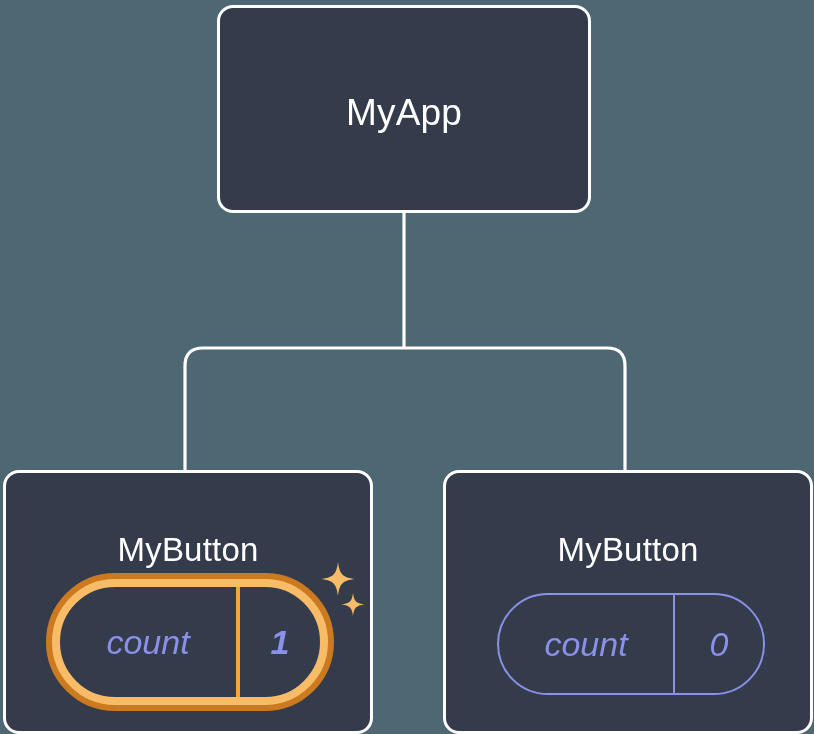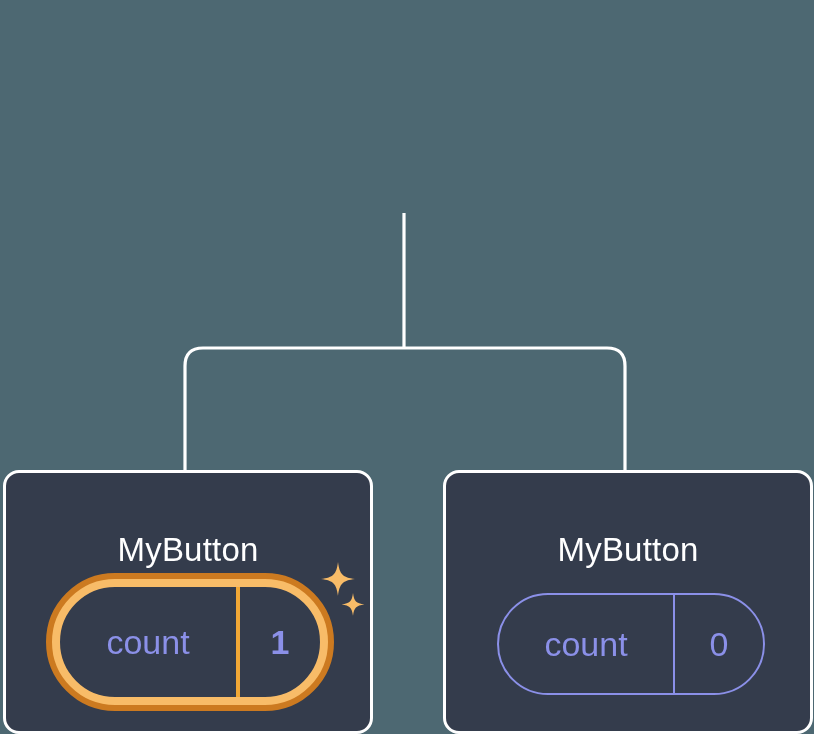--- a/index.html
+++ b/index.html
@@ -74,20 +74,21 @@
     box-sizing: border-box;
     display: flex;
     align-items: stretch;
     border-radius: 999px;
   }
   .pill-name, .pill-value {
     display: flex;
     align-items: center;
     justify-content: center;
     box-sizing: border-box;
+    font-style: italic;
   }
 
   
   .pill-plain {
     left: 51px;
     top: 120px;
     width: 268px;
     height: 102px;
     border: 2px solid #8b90e8;
   }
@@ -160,20 +161,23 @@
 
 <div id="stage">
 
   <svg id="edges" viewBox="0 0 814 734" width="814" height="734">
 
     <path d="M 404 213 L 404 348" fill="none" stroke="#ffffff" stroke-width="3.2" stroke-linecap="butt"></path>
 
     <path d="M 185 470 L 185 366 Q 185 348 203 348 L 607 348 Q 625 348 625 366 L 625 470" fill="none" stroke="#ffffff" stroke-width="3.2" stroke-linejoin="round"></path>
   </svg>
 
+  <div class="node node-root">
+    <div class="node-title">MyApp</div>
+  </div>
 
   <div class="node node-child-left">
     <div class="node-title">MyButton</div>
 
     <div class="pill-highlight-wrap">
       <div class="pill-glow"></div>
       <div class="pill-highlight">
         <div class="pill-name">count</div>
         <div class="pill-value">1</div>
       </div>

